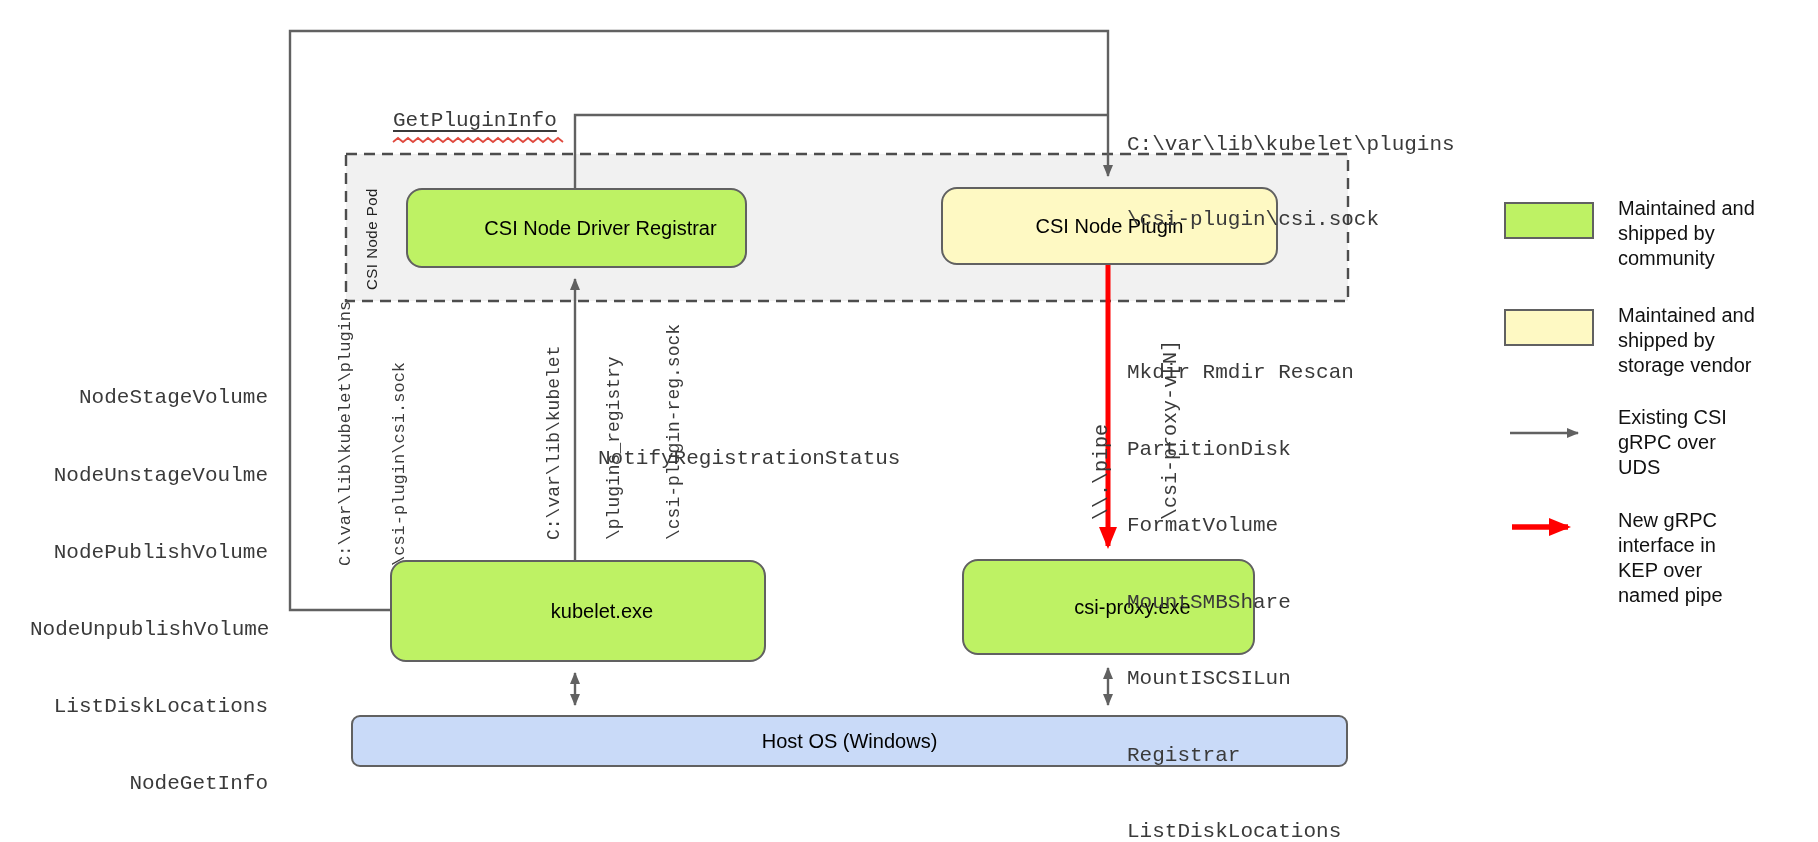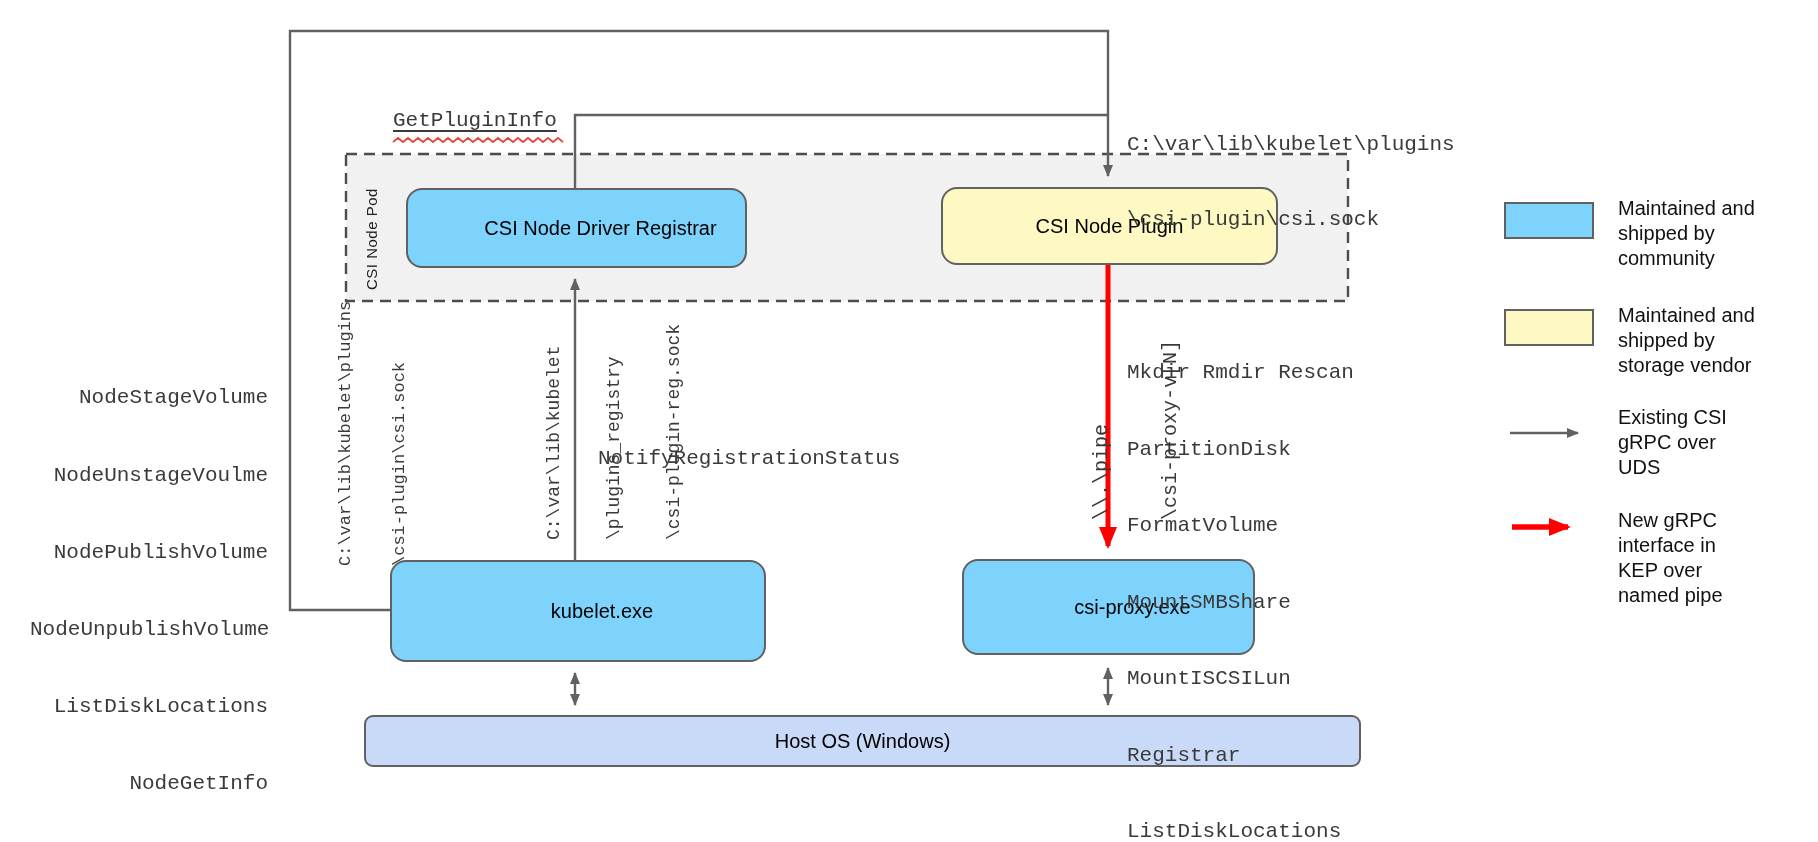--- a/index.html
+++ b/index.html
@@ -3,21 +3,21 @@
 <meta charset="utf-8">
 <style>
   html,body { margin:0; padding:0; background:#ffffff; }
   .canvas { position:relative; width:1818px; height:842px; background:#ffffff;
             font-family:"Liberation Sans", sans-serif; overflow:hidden; }
   svg.layer { position:absolute; left:0; top:0; width:1818px; height:842px; }
 
   .box { position:absolute; box-sizing:border-box; border:2px solid #616161;
          border-radius:16px; display:flex; flex-direction:column; align-items:center;
          justify-content:center; text-align:center; font-size:20px; color:#000; line-height:27px; }
-  .green  { background:#7dd3fc;padding-left:48px; }
+  .green  { background:#bef264;padding-left:48px; }
   .yellow { background:#fef9c3; }
   .blue   { background:#c9daf8; border-radius:9px; }
 
   .mono { position:absolute; font-family:"Liberation Mono","DejaVu Sans Mono",monospace;
           color:#3a3a3a; font-size:21px; line-height:25.7px; white-space:pre; }
   .rot  { transform-origin:0 0; transform:rotate(-90deg); }
 
   .underlined { text-decoration:underline; text-decoration-thickness:2px; text-underline-offset:4px; }
 
   .pod-label { position:absolute; left:363px; top:290px; font-size:15px; color:#222;
@@ -81,21 +81,21 @@
   </div>
 
   <div class="box green" style="left:390px; top:560px; width:376px; height:102px;">
     <span>kubelet.exe</span>
   </div>
 
   <div class="box green" style="left:962px; top:559px; width:293px; height:96px;">
     <span>csi-proxy.exe</span>
   </div>
 
-  <div class="box blue" style="left:364px; top:715px; width:997px; height:52px;">
+  <div class="box blue" style="left:351px; top:715px; width:997px; height:52px;">
     <span>Host OS (Windows)</span>
   </div>
 
   <div class="mono underlined" style="left:393px; top:108px;">GetPluginInfo</div>
 
   <div class="mono sock-top">
     <div>C:\var\lib\kubelet\plugins</div>
     <div>\csi-plugin\csi.sock</div>
   </div>
 

